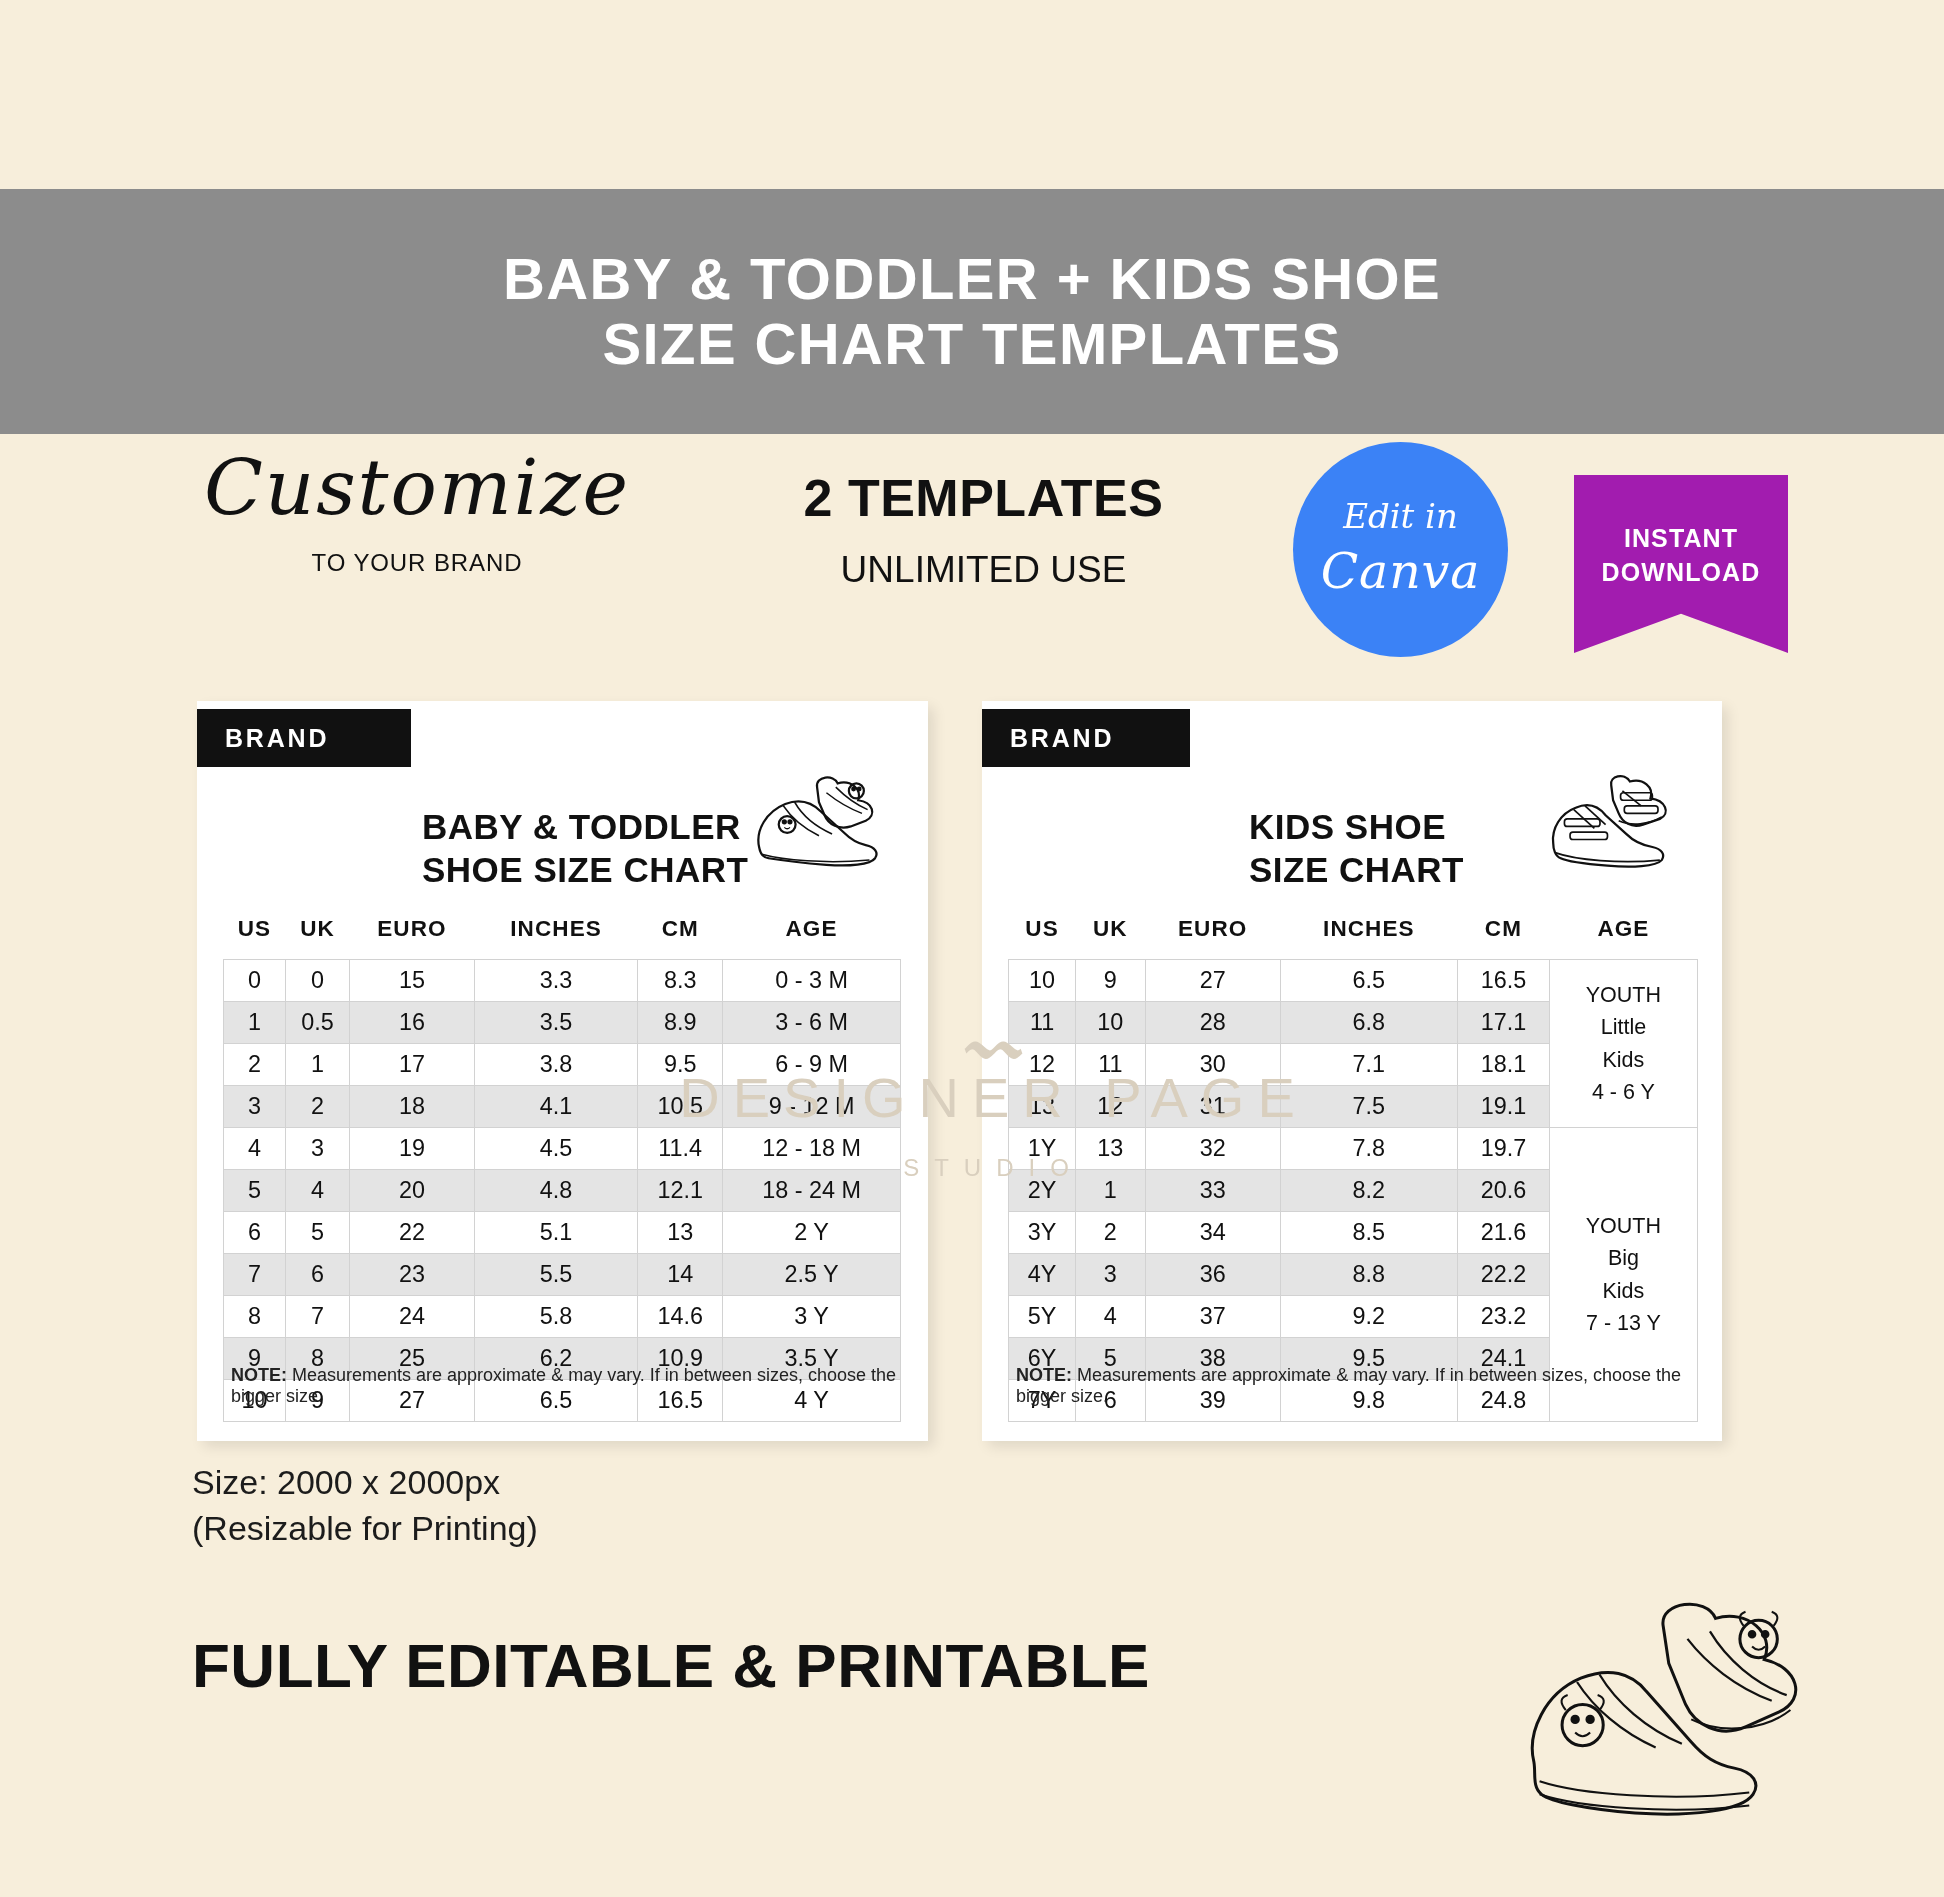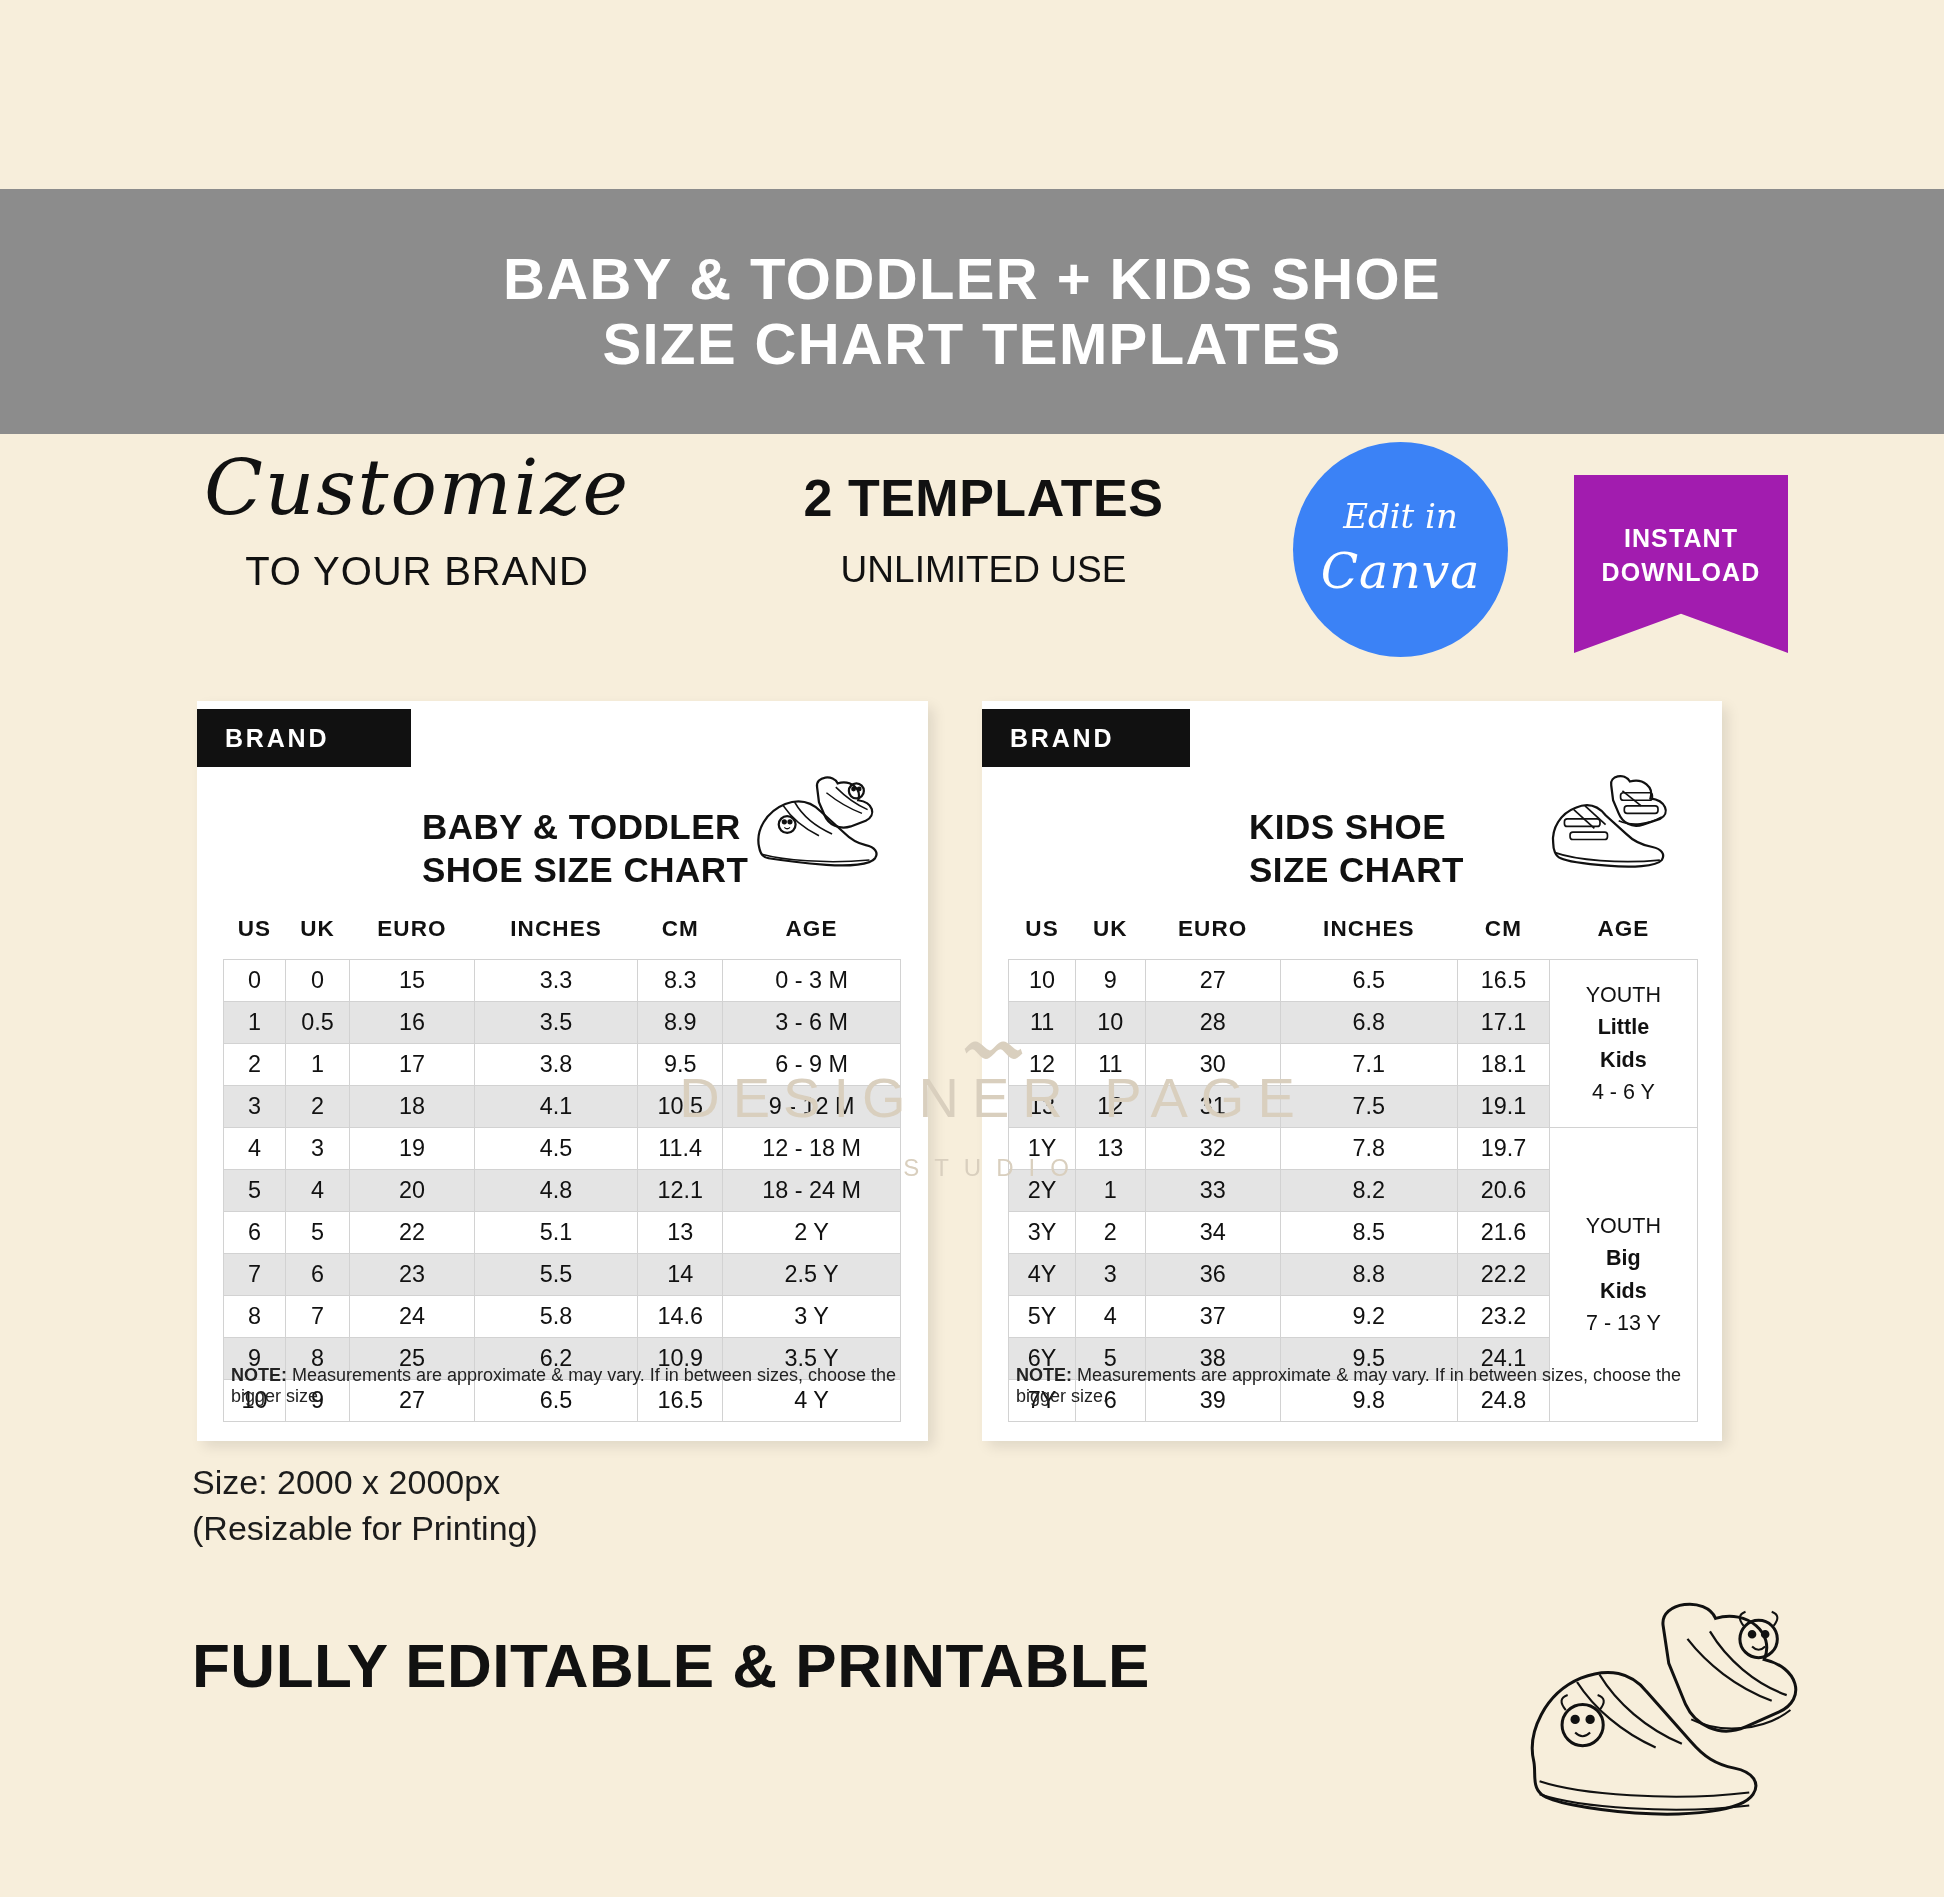--- a/index.html
+++ b/index.html
@@ -48,21 +48,21 @@
   .customize-script {
     font-family: "DejaVu Serif", serif;
     font-style: italic;
     font-size: 77px;
     color: #111;
     line-height: 1;
     letter-spacing: 1.9px;
   }
   .customize-sub {
     margin-top: 22.5px;
-    font-size: 40px;
+    font-size: 24px;
     letter-spacing: 0.9px;
     color: #111;
   }
   .templates-block {
     position: absolute;
     left: 740px; top: 28px;
     width: 487px;
     text-align: center;
   }
   .templates-main {
@@ -187,21 +187,21 @@
   }
   table.size-table tbody tr:nth-child(even) td { background: #e4e4e4; }
   table.size-table tbody tr:nth-child(odd) td { background: #ffffff; }
 
   td.age-group {
     vertical-align: middle;
     line-height: 1.5;
     font-size: 21.5px;
   }
   .ag-top { font-size: 21.5px; }
-  .ag-mid { font-weight: bold; font-size: 21.5px; }
+  .ag-mid { font-weight: normal; font-size: 21.5px; }
   .ag-bot { font-size: 21.5px; }
 
   .note {
     position: absolute;
     bottom: 34px;
     left: 34px;
     font-size: 18px;
     color: #222;
   }
   .note b { font-weight: bold; }

